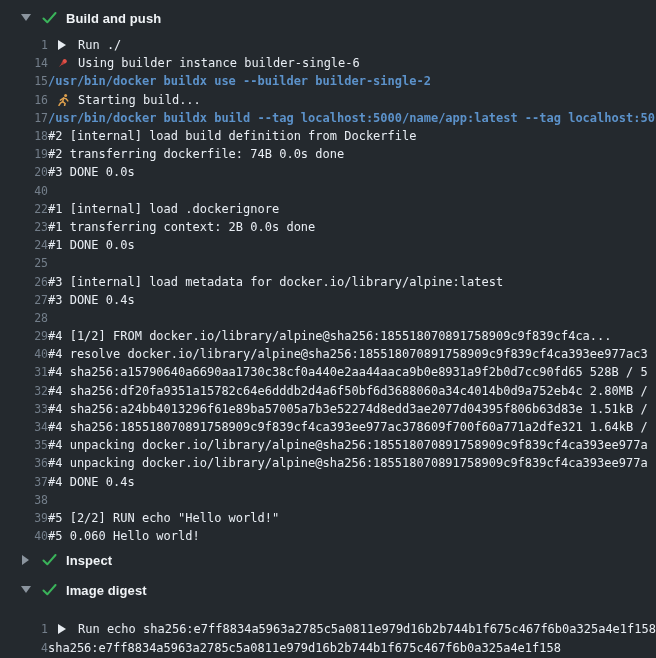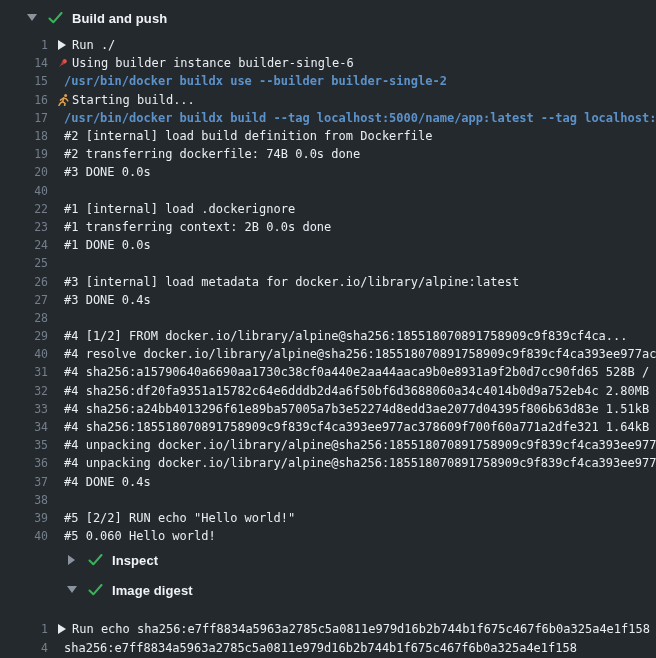--- a/index.html
+++ b/index.html
@@ -8,24 +8,24 @@
     background: #24292e;
     font-family: "Liberation Sans", sans-serif;
   }
   .log-viewer { width: 656px; height: 658px; overflow: hidden; }
 
   
   .section-header {
     display: flex;
     align-items: center;
     height: 36px;
-    padding-left: 26px;
+    padding-left: 20px;
     cursor: pointer;
   }
-  .section-header.compact { height: 30px; margin-left: 40px; }
+  .section-header.compact { height: 30px; }
   .chev {
     width: 12px; height: 12px;
     flex: none;
     display: inline-flex; align-items: center; justify-content: center;
     margin-right: 9px;
   }
   .check {
     width: 16px; height: 16px;
     flex: none;
     display: inline-flex; align-items: center; justify-content: center;
@@ -53,33 +53,32 @@
   .num {
     flex: none;
     width: 48px;
     text-align: right;
     color: #747f8b;
     font-size: 11.5px;
     cursor: pointer;
   }
   .txt {
     flex: none;
-    margin-left: 16px;
     color: #e9eef4;
   }
   .txt.cmd { color: #5c92ca; font-weight: bold; }
   .ic {
     flex: none;
     margin-left: 6px;
     width: 16px;
     display: inline-flex;
     align-items: center;
     justify-content: center;
   }
-  .ic + .txt { margin-left: 2px; }
+  .ic + .txt { margin-left: 8px; }
   .ic.clickable { cursor: pointer; }
 </style>
 </head>
 <body>
 
 <div class="log-viewer">
 
   <div class="section">
     <div class="section-header">
       <span class="chev">

